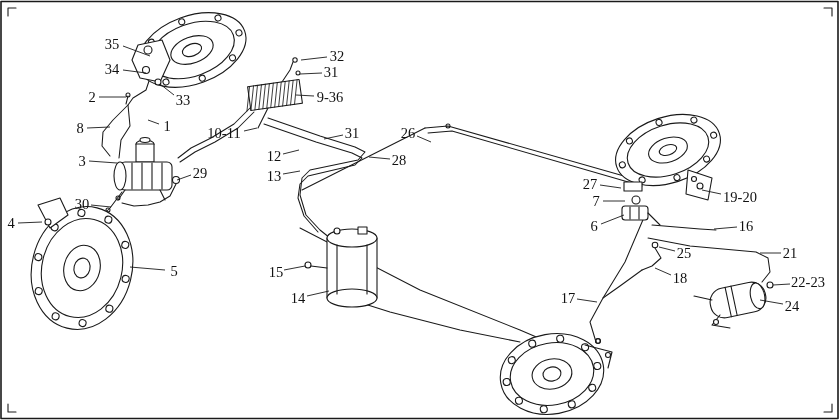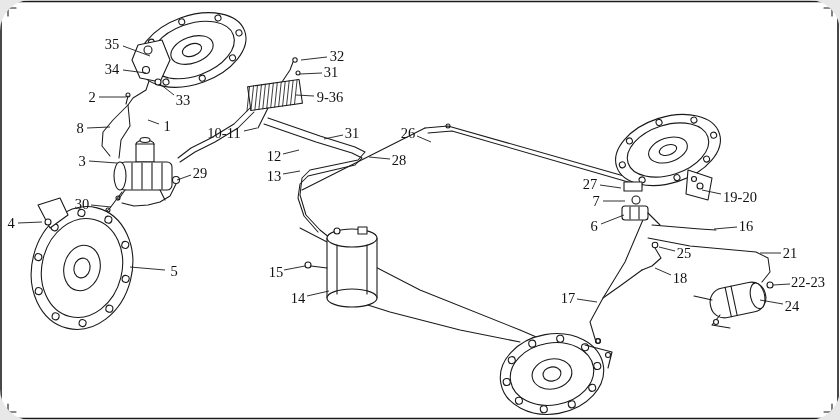--- a/index.html
+++ b/index.html
@@ -1,18 +1,18 @@
 <!DOCTYPE html>
 <html><head>
 <meta charset="utf-8">
 <style>
   html,body{margin:0;padding:0;background:#e8e8e8;}
   .stage{
     position:relative;width:840px;height:420px;background:#ffffff;
-    font-family:"Liberation Serif", serif;overflow:hidden;border-radius:31px;
+    font-family:"Liberation Serif", serif;overflow:hidden;
   }
   svg{position:absolute;left:0;top:0;}
   .lbl{font-family:"Liberation Serif", serif;font-size:14.5px;fill:#111;}
 </style>
 </head>
 <body>
 
 <div class="stage">
 <svg width="840" height="420" viewBox="0 0 840 420">
   <g stroke="#1a1a1a" fill="none" stroke-width="1.1" stroke-linecap="round" stroke-linejoin="round">

